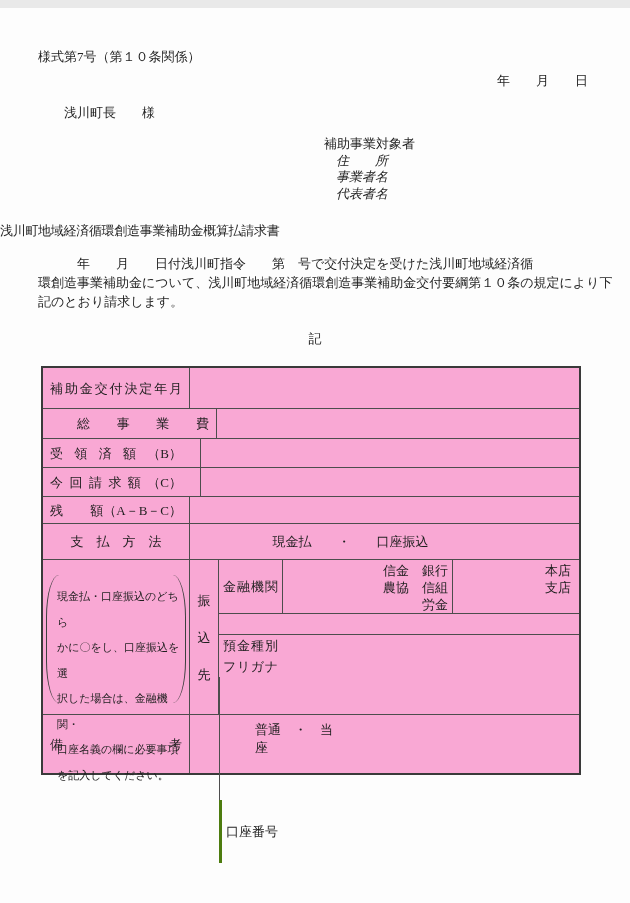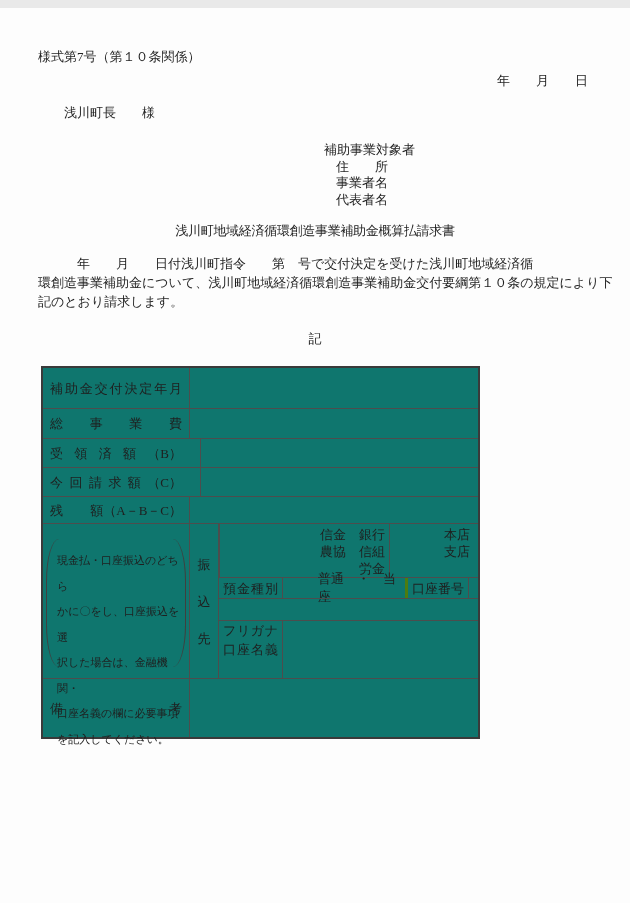--- a/index.html
+++ b/index.html
@@ -9,44 +9,44 @@
     position: relative;
     width: 630px; height: 903px;
     margin: 8px auto;
     background: #fdfdfd;
     font-size: 13px;
     overflow: hidden;
   }
   .form-no   { position: absolute; top: 40px;  left: 38px; }
   .date-line { position: absolute; top: 64px;  right: 42px; }
   .addressee { position: absolute; top: 96px;  left: 64px; }
-  .applicant { position: absolute; top: 134px; left: 324px; line-height: 16.5px; }
-  .applicant .indent { margin-left: 12px; white-space: pre-line; }
-  .doc-title { position: absolute; top: 214px; left: 0; width: 630px; text-align: center; letter-spacing: -0.3px; }
+  .applicant { position: absolute; top: 128px; left: 324px; line-height: 16.5px; }
+  .applicant .indent { margin-left: 12px; white-space: pre-line; font-style: italic; }
+  .doc-title { position: absolute; top: 214px; left: 0; width: 630px; text-align: left; letter-spacing: -0.3px; }
   .body-text { position: absolute; top: 246px; left: 38px; line-height: 19px; white-space: pre; }
   .record-marker { position: absolute; top: 322px; left: 0; width: 630px; text-align: center; }
 
   
   .form-table {
     position: absolute; top: 358px; left: 41px;
-    width: 439px;
+    width: 540px;
     border: 2px solid #3a3a3a;
-    background: #0f766e;
+    background: #f9a8d4;
   }
   .trow { display: flex; border-top: 1px solid #4d4d4d; }
   .trow:first-child { border-top: none; }
   .lcol {
     width: 146px; flex: 0 0 146px;
     display: flex; flex-direction: column; justify-content: center;
     padding: 0 7px;
   }
   .vcol { flex: 1 1 auto; border-left: 1px solid #4d4d4d; }
   .jl { text-align: justify; text-align-last: justify; line-height: 19px; }
   .jl .sfx { display: inline-block; white-space: nowrap; }
-  .h40 { height: 40px; } .h30 { height: 30px; } .h27 { height: 27px; }
+  .h40 { height: 40px; } .h30 { height: 30px; padding-left: 27px; } .h27 { height: 27px; }
   .h29 { height: 29px; gap: 11px; } .h36 { height: 36px; } .h155 { height: 155px; } .h59 { height: 59px; }
 
   .pay-label { text-align: center; }
   .pay-value {
     display: flex; align-items: center; justify-content: center;
     padding-right: 68px;
   }
 
   
   .note-cell { position: relative; width: 146px; flex: 0 0 146px; }
@@ -62,21 +62,21 @@
 
   .bank-area { flex: 1 1 auto; display: flex; border-left: 1px solid #4d4d4d; }
   .vert-col {
     width: 29px; flex: 0 0 29px; border-right: 1px solid #4d4d4d;
     display: flex; align-items: center; justify-content: center;
     text-align: center; line-height: 37px; white-space: pre-line;
   }
   .bank-rows { flex: 1 1 auto; display: flex; flex-direction: column; }
   .brow { display: flex; border-top: 1px solid #4d4d4d; }
   .brow:first-child { border-top: none; }
-  .bh53 { height: 53px; } .bh21 { height: 21px; } .bh22 { height: 22px; flex-direction: column; } .bh59 { height: 59px; }
+  .bh53 { height: 53px; } .bh21 { height: 21px; flex-direction: column; } .bh22 { height: 22px; flex-direction: column; } .bh59 { height: 59px; }
   .blabel {
     width: 63px; flex: 0 0 63px;
     display: flex; flex-direction: column; justify-content: center;
     padding: 0 4px;
   }
   .inst-cell {
     width: 170px; flex: 0 0 170px; border-left: 1px solid #4d4d4d;
     text-align: right; padding: 2px 4px 0 16px;
     line-height: 17px; white-space: pre-line;
   }
@@ -148,38 +148,47 @@
       <div class="vcol"></div>
     </div>
 
     <div class="trow h27">
       <div class="lcol">
         <div class="jl"><span>残</span><span class="sfx">額（A－B－C）</span></div>
       </div>
       <div class="vcol"></div>
     </div>
 
+    <div class="trow h36">
+      <div class="lcol">
+        <div class="pay-label">支　払　方　法</div>
+      </div>
+      <div class="vcol pay-value">現金払　　・　　口座振込</div>
+    </div>
 
     <div class="trow h155">
       <div class="note-cell">
         <div class="paren paren-left"></div>
         <div class="paren paren-right"></div>
         <div class="note-text">現金払・口座振込のどちら
 かに〇をし、口座振込を選
 択した場合は、金融機関・
 口座名義の欄に必要事項
 を記入してください。</div>
       </div>
       <div class="bank-area">
         <div class="vert-col">振
 込
 先</div>
         <div class="bank-rows">
 
           <div class="brow bh53">
+            <div class="blabel">
+              <div class="jl">金融機関</div>
+            </div>
             <div class="inst-cell">信金　銀行
 農協　信組
 労金</div>
             <div class="branch-cell">本店
 支店</div>
           </div>
 
           <div class="brow bh21">
             <div class="blabel">
               <div class="jl">預金種別</div>
@@ -191,26 +200,20 @@
             <div class="blank-cell"></div>
           </div>
 
           <div class="brow bh22">
             <div class="blabel">
               <div class="jl">フリガナ</div>
             </div>
             <div class="blank-cell"></div>
           </div>
 
-          <div class="brow bh59">
-            <div class="blabel">
-              <div class="jl">口座名義</div>
-            </div>
-            <div class="blank-cell"></div>
-          </div>
 
         </div>
       </div>
     </div>
 
     <div class="trow h59">
       <div class="lcol">
         <div class="jl">備考</div>
       </div>
       <div class="vcol"></div>

